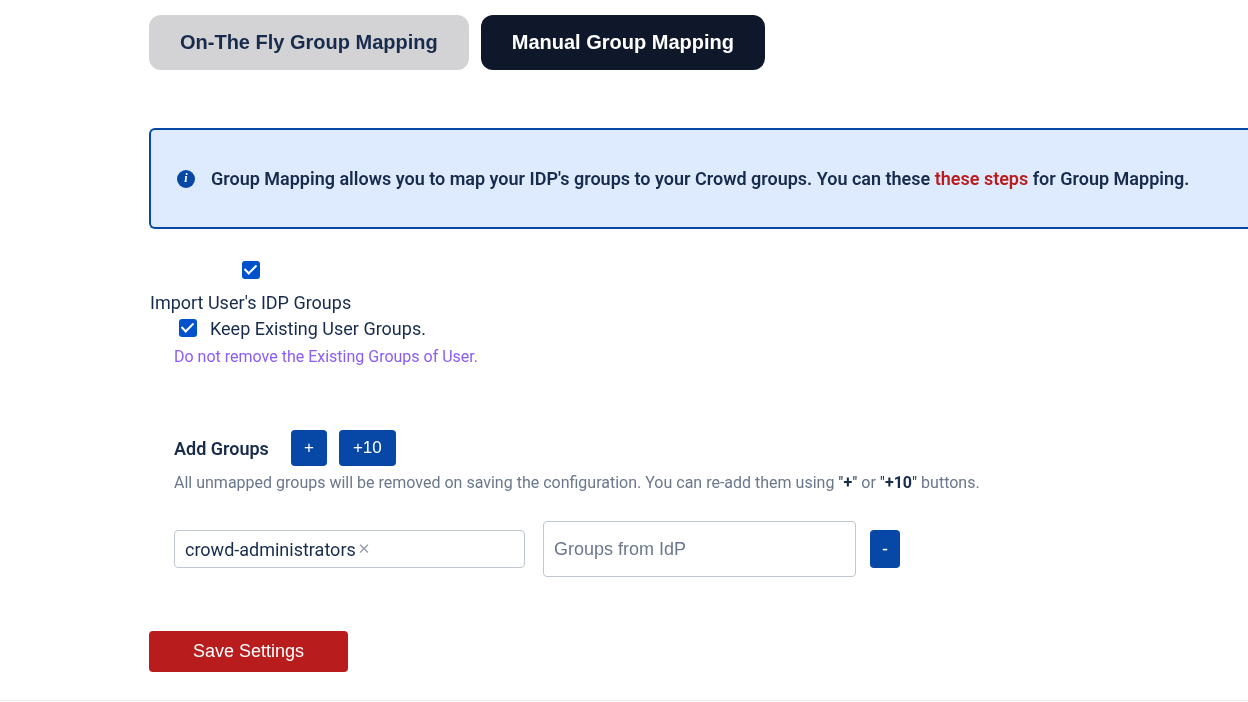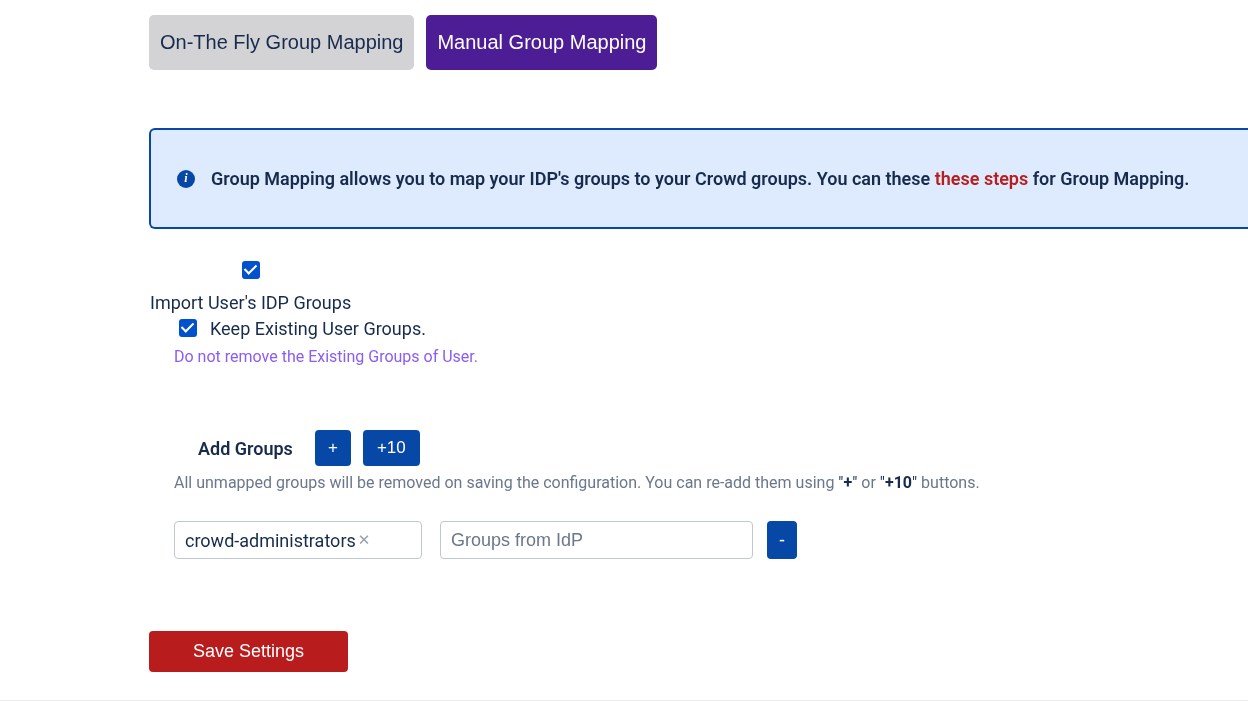--- a/index.html
+++ b/index.html
@@ -16,32 +16,32 @@
   }
   .tabs {
     position: absolute;
     left: 149px;
     top: 15px;
     display: flex;
     gap: 12px;
   }
   .tab {
     border: none;
-    border-radius: 5px;
-    padding: 16px 11px;
+    border-radius: 12px;
+    padding: 16px 31px;
     font-size: 20px;
-    font-weight: 400;
+    font-weight: 700;
     cursor: pointer;
   }
   .tab-inactive {
     background: #d3d2d4;
     color: #172B4D;
   }
   .tab-active {
-    background: #4c1d95;
+    background: #0f172a;
     color: #fff;
   }
   .info-panel {
     position: absolute;
     left: 149px;
     top: 128px;
     width: 1099px;
     height: 101px;
     background: #DEEBFF;
     border: 2px solid #0747A6;
@@ -116,21 +116,20 @@
     font-size: 18px;
     color: #172B4D;
   }
   .add-groups-row {
     position: absolute;
     left: 174px;
     top: 430px;
     display: flex;
     align-items: center;
     gap: 22px;
-    margin-left: 24px;
   }
   .add-groups-label {
     font-size: 18px;
     font-weight: 600;
     color: #172B4D;
   }
   .btn-primary {
     background: #0747A6;
     color: #fff;
     border: none;
@@ -158,39 +157,39 @@
   }
   .mapping-row {
     position: absolute;
     left: 174px;
     top: 521px;
     display: flex;
     gap: 18px;
     align-items: center;
   }
   .tag-box {
-    width: 248px;
+    width: 351px;
     height: 38px;
     border: 1px solid #C1C7D0;
     border-radius: 4px;
     display: flex;
     align-items: center;
     padding: 0 10px;
     font-size: 18px;
     color: #172B4D;
   }
   .tag-x {
     color: #97A0AF;
     margin-left: 2px;
     font-size: 15px;
     cursor: pointer;
   }
   .idp-input {
     width: 313px;
-    height: 38px;
+    height: 56px;
     border: 1px solid #C1C7D0;
     border-radius: 4px;
     padding: 0 10px;
     font-size: 18px;
     color: #172B4D;
   }
   .idp-input::placeholder { color: #6B778C; }
   .btn-minus {
     width: 30px;
     height: 38px;

